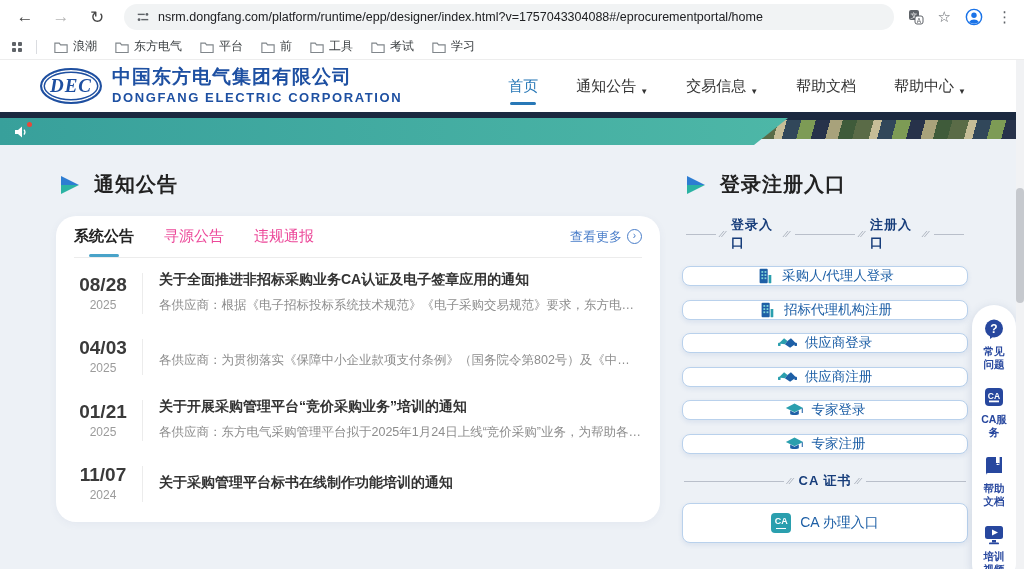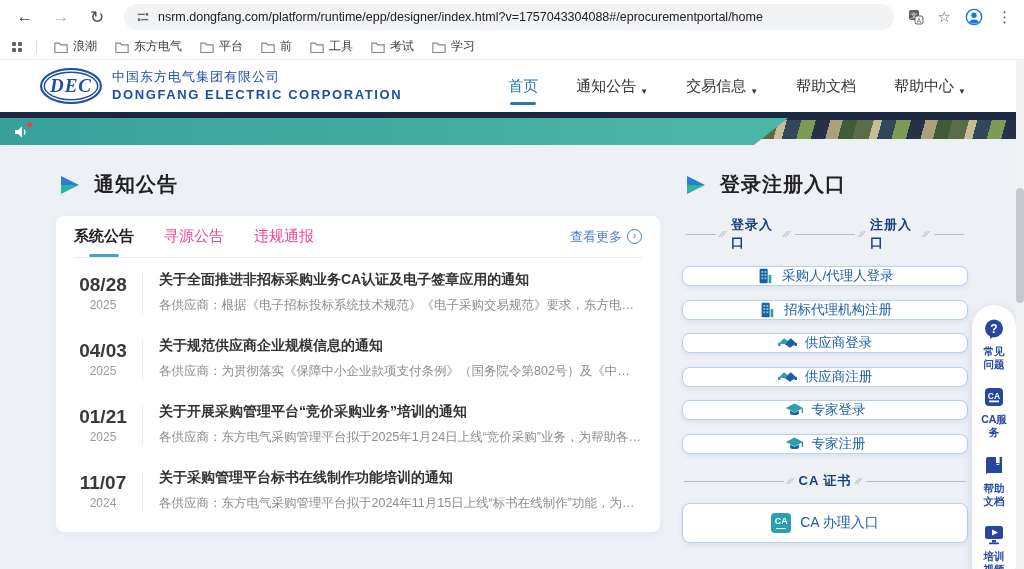--- a/index.html
+++ b/index.html
@@ -21,21 +21,21 @@
   .bm-sep { width:1px; height:14px; background:#dadce0; margin:0 8px; }
   .bm { display:flex; align-items:center; gap:5px; margin:0 9px; }
   .bm span { font-size:12px; color:#3c4043; }
 
   
   .site-header { height:52px; background:#fff; display:flex; align-items:center; padding:0 58px 0 40px; }
   .logo-wrap { display:flex; align-items:center; gap:10px; }
   .dec-oval { width:62px; height:36px; border:2.5px solid #1e4fa0; border-radius:50%; display:flex; align-items:center;
               justify-content:center; box-shadow:inset 0 0 0 1.5px #fff, inset 0 0 0 3px #1e4fa0; }
   .dec-oval b { font-family:"Liberation Serif", serif; font-style:italic; font-size:19px; color:#1e4fa0; letter-spacing:1px; }
-  .co-cn { font-size:13px; font-weight:normal; color:#1e50a2; letter-spacing:1px; line-height:1.1; }
+  .co-cn { font-size:19px; font-weight:bold; color:#1e50a2; letter-spacing:1px; line-height:1.1; }
   .co-en { font-size:13px; font-weight:bold; color:#1e50a2; letter-spacing:1.6px; margin-top:2px; }
   .main-nav { margin-left:auto; display:flex; align-items:center; gap:38px; }
   .nav-item { font-size:15px; color:#333; display:flex; align-items:flex-end; gap:4px; cursor:pointer;font-family:Liberation Serif, serif; }
   .nav-item .caret { font-size:8px; color:#333; }
   .nav-item.active { color:#2878b7; position:relative; }
   .nav-item.active .bar { position:absolute; left:2px; right:2px; bottom:-9px; height:3px; background:#2878b7; border-radius:2px; }
 
   
   .banner { position:relative; height:33px; background:#edf1f6; }
   .banner-dark { position:absolute; top:0; left:0; right:0; height:8px; background:#1b2940; }
@@ -50,21 +50,21 @@
   .ribbon-text { font-size:12.5px; color:#eafaf5; }
 
   
   .content { position:relative; padding:0 56px; }
   .cols { display:flex; gap:4px; }
   .col-left { width:604px; flex:0 0 604px; }
   .col-right { flex:1; }
   .sec-head { display:flex; align-items:center; gap:14px; margin:26px 0 18px 4px; }
   .sec-title { font-size:20px; font-weight:bold; color:#222; letter-spacing:1px; }
 
-  .card { background:#fff; border-radius:8px; box-shadow:0 2px 8px rgba(60,90,140,.06); padding:0 18px 10px; }
+  .card { background:#fff; border-radius:20px; box-shadow:0 2px 8px rgba(60,90,140,.06); padding:0 18px 10px; }
   .tabs { display:flex; align-items:center; height:42px; border-bottom:1px solid #ececec; }
   .tab { font-size:15px; color:#ec4899; margin-right:30px; position:relative; height:100%; display:flex; align-items:center; cursor:pointer; }
   .tab.active { color:#222; font-weight:bold; }
   .tab.active .tbar { position:absolute; left:50%; transform:translateX(-50%); bottom:0; width:30px; height:3px; background:#49a3c9; border-radius:2px; }
   .view-more { margin-left:auto; display:flex; align-items:center; gap:5px; font-size:13px; color:#4a7ec9; cursor:pointer; }
   .vm-circle { width:15px; height:15px; border:1px solid #4a7ec9; border-radius:50%; display:flex; align-items:center; justify-content:center;
                font-size:10px; line-height:1; color:#4a7ec9; padding-bottom:1px; }
 
   .n-item { display:flex; align-items:center; padding:13px 0 10px; }
   .n-date { width:58px; flex:0 0 58px; text-align:center; }
@@ -285,21 +285,20 @@
           </div>
         </div>
 
         <div class="n-item">
           <div class="n-date">
             <b>04/03</b>
             <i>2025</i>
           </div>
           <div class="n-div"></div>
           <div class="n-body">
-            <div class="n-title">关于规范供应商企业规模信息的通知</div>
             <div class="n-desc">各供应商：为贯彻落实《保障中小企业款项支付条例》（国务院令第802号）及《中小企业划…</div>
           </div>
         </div>
 
         <div class="n-item">
           <div class="n-date">
             <b>01/21</b>
             <i>2025</i>
           </div>
           <div class="n-div"></div>
@@ -310,21 +309,20 @@
         </div>
 
         <div class="n-item">
           <div class="n-date">
             <b>11/07</b>
             <i>2024</i>
           </div>
           <div class="n-div"></div>
           <div class="n-body">
             <div class="n-title">关于采购管理平台标书在线制作功能培训的通知</div>
-            <div class="n-desc">各供应商：东方电气采购管理平台拟于2024年11月15日上线“标书在线制作”功能，为帮…</div>
           </div>
         </div>
       </div>
     </div>
 
     <div class="col-right" style="padding-left:18px;">
       <div class="sec-head">
         <svg width="20" height="18" viewBox="0 0 20 18">
           <polygon points="1,0 19,9 1,9" fill="#2d7dd2"></polygon>
           <polygon points="1,9 19,9 1,18" fill="#2bb3a3"></polygon>

